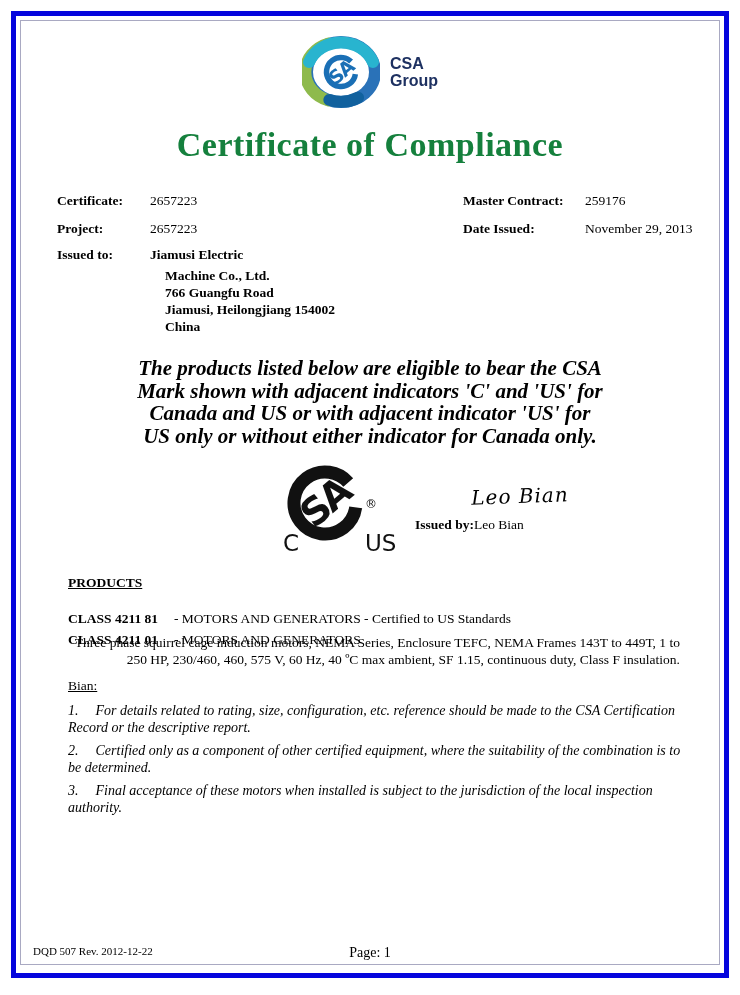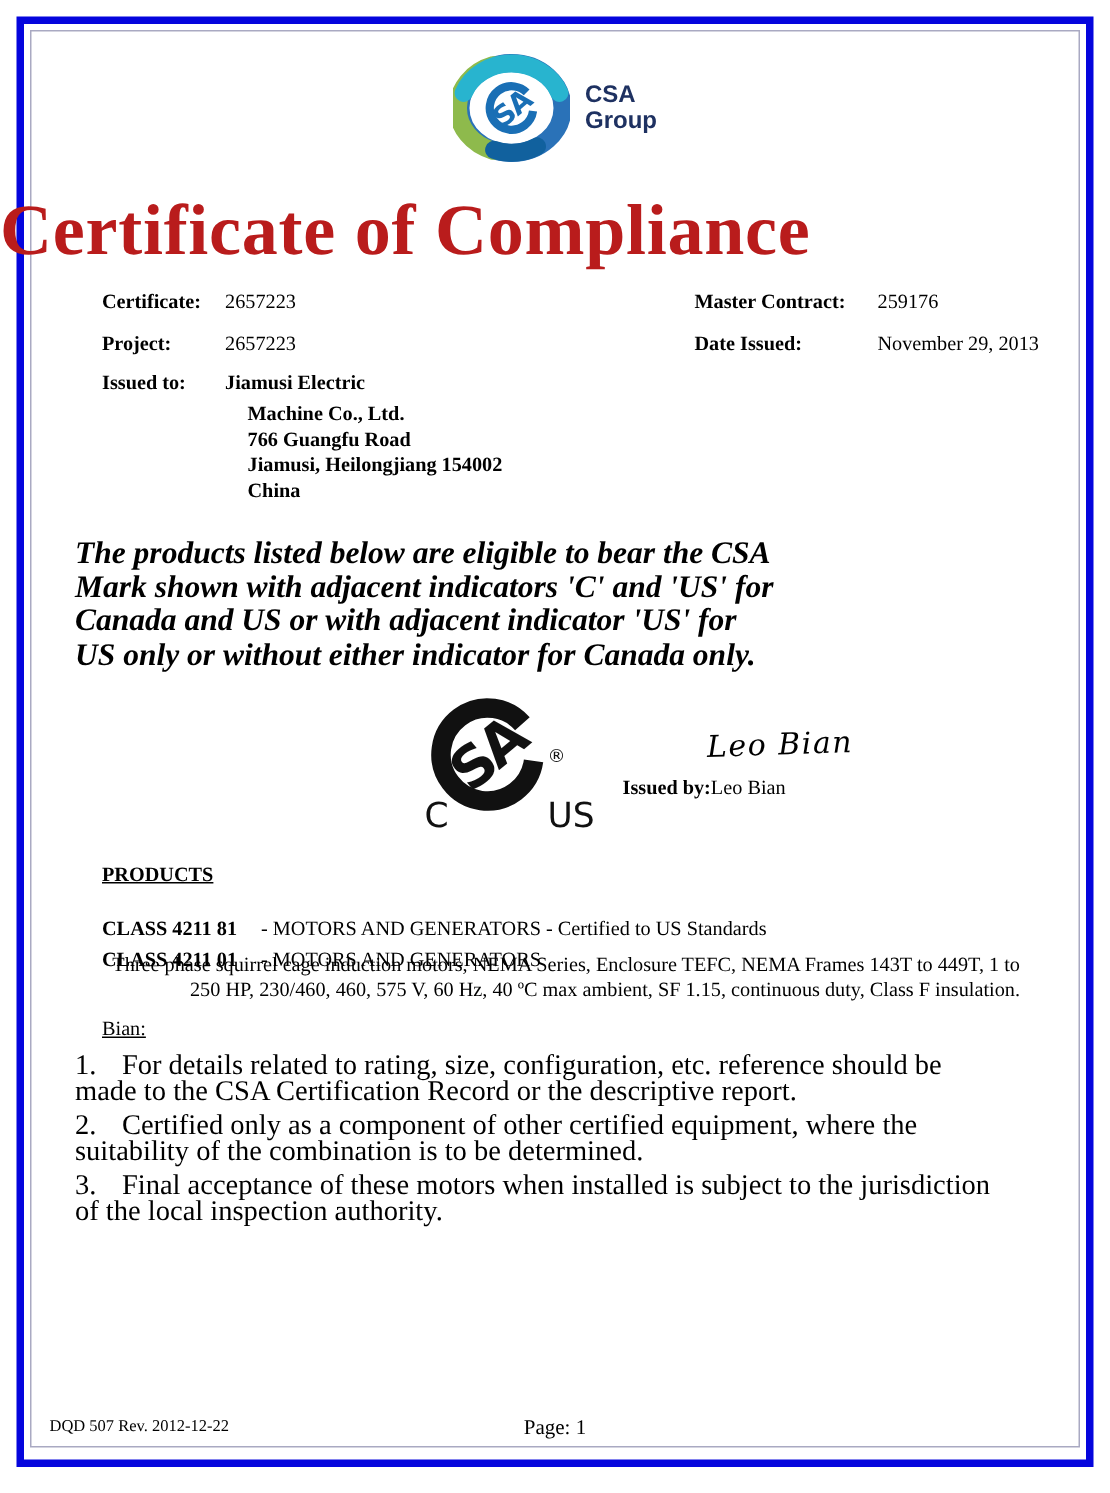--- a/index.html
+++ b/index.html
@@ -29,45 +29,45 @@
   }
   .logo-text {
     font-family: "Liberation Sans", sans-serif;
     font-weight: bold; font-size: 16px; line-height: 17px;
     color: #1e3161; white-space: pre-line;
   }
 
   
   .doc-title {
     position: absolute; top: 126px; left: 0; width: 100%;
-    text-align: left;
-    font-size: 48px; font-weight: bold; color: #b91c1c;
+    text-align: center;
+    font-size: 34px; font-weight: bold; color: #15803d;
     letter-spacing: 0.5px;
   }
 
   
   .lbl { font-weight: bold; font-size: 13.5px; }
   .val { font-size: 13.5px; }
   .row1 { top: 193px; }
   .row2 { top: 221px; }
   .row3 { top: 247px; }
-  .colL-label { left: 68px; text-align: center; }
+  .colL-label { left: 57px; text-align: center; }
   .colL-value { left: 150px; }
   .colR-label { left: 463px; }
   .colR-value { left: 585px; text-align: center; }
   .address {
     left: 165px; top: 267px;
     font-weight: bold; font-size: 13.5px; line-height: 17px;
     white-space: pre-line;
   }
 
   
   .statement {
     position: absolute; top: 357px; left: 50px; width: 640px;
-    text-align: left;
+    text-align: center;
     font-size: 21px; font-weight: bold; font-style: italic;
     line-height: 22.5px; white-space: pre-line;
   }
 
   
   .mark-svg { position: absolute; left: 281px; top: 461px; }
   .signature {
     position: absolute; left: 450px; top: 484px; width: 140px;
     text-align: center;
     font-family: "DejaVu Serif", serif; font-style: italic;
@@ -89,21 +89,21 @@
   .prod-desc {
     position: absolute; left: 68px; top: 634px; width: 612px;
     font-size: 13.5px; line-height: 17px; text-align: right;
   }
 
   
   .notes-heading {
     position: absolute; left: 68px; top: 678px;
     font-size: 13.5px; text-decoration: underline;
   }
-  .note { position: absolute; left: 50px; width: 614px; font-size: 19px; line-height: 17px; }
+  .note { position: absolute; left: 68px; width: 614px; font-size: 14px; line-height: 17px; font-style: italic; }
   .note .num { margin-right: 17px; }
   .note1 { top: 702px; }
   .note2 { top: 742px; }
   .note3 { top: 782px; }
 
   
   .footer-ref { position: absolute; left: 33px; top: 945px; font-size: 11px; }
   .footer-page { position: absolute; left: 0; top: 945px; width: 100%; text-align: center; font-size: 14px; }
 
   svg text { font-family: "DejaVu Sans", sans-serif; }

